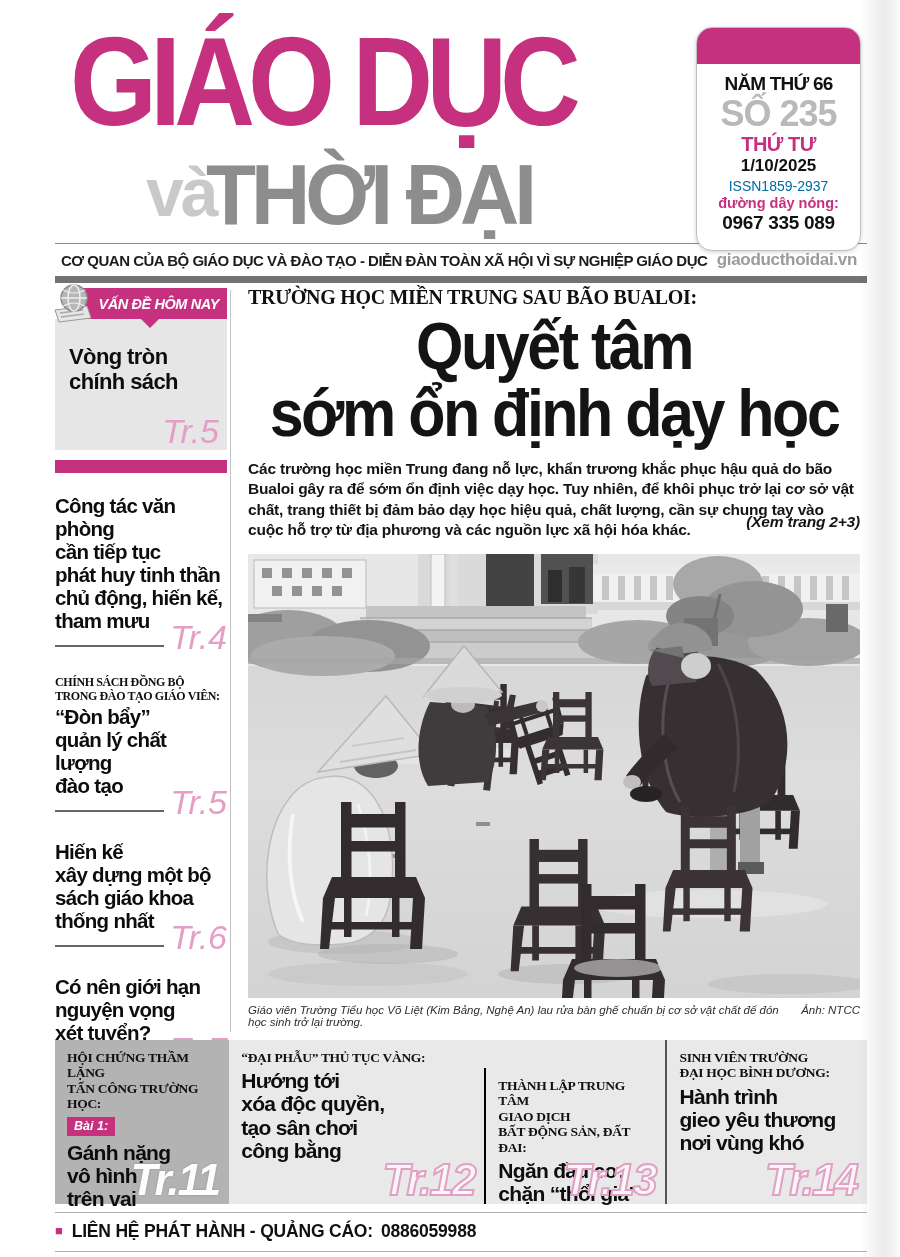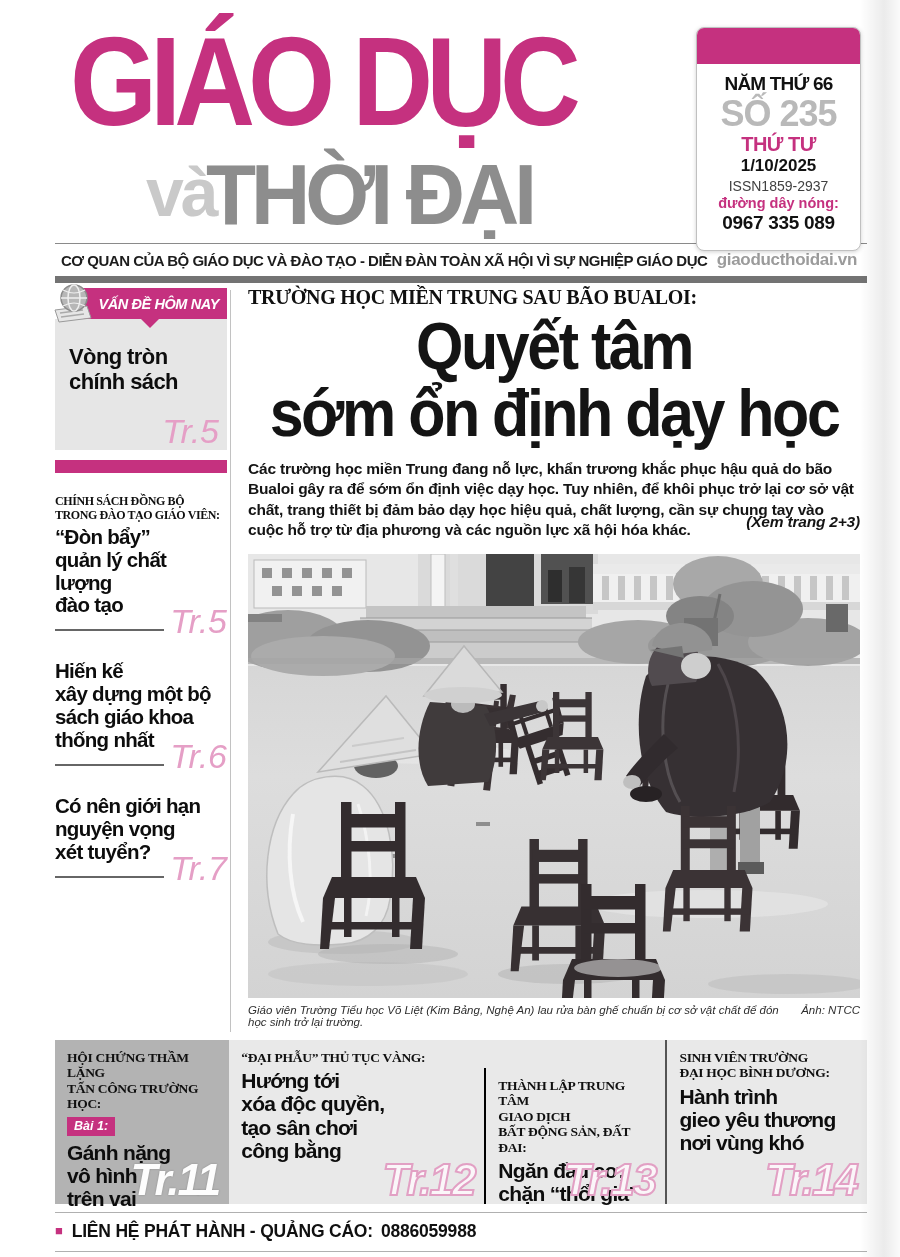--- a/index.html
+++ b/index.html
@@ -27,29 +27,29 @@
     position:absolute;left:55px;top:243px;width:812px;box-sizing:border-box;
     border-top:1px solid #8a8a8a;border-bottom:7px solid #737373;
     display:flex;justify-content:space-between;align-items:center;
     padding:6px 10px 6px 6px;background:#fff;
   }
   .tagline{font-weight:bold;font-size:15px;letter-spacing:-0.5px;color:#1c1c1c;}
   .website{font-weight:bold;font-size:17px;color:#9b9b9b;letter-spacing:-0.3px;}
   
   .issue-box{
     position:absolute;left:696px;top:27px;width:163px;height:222px;background:#fff;
-    border:1px solid #c0c0c0;border-radius:8px;box-shadow:0 1px 4px rgba(0,0,0,0.18);
+    border:1px solid #c0c0c0;border-radius:16px;box-shadow:0 1px 4px rgba(0,0,0,0.18);
     text-align:center;overflow:hidden;z-index:5;
   }
   .issue-topbar{height:36px;background:#c5317f;}
   .issue-year{margin-top:9px;font-size:19px;font-weight:bold;color:#111;letter-spacing:-0.8px;}
   .issue-number{font-size:36px;font-weight:bold;color:#b9b9b9;letter-spacing:-1px;line-height:1.05;}
   .issue-weekday{font-size:20px;font-weight:bold;color:#c5317f;letter-spacing:-0.5px;line-height:1.1;}
   .issue-date{font-size:17px;font-weight:bold;color:#111;line-height:1.25;}
-  .issue-issn{font-size:14px;color:#404040;margin-top:2px;line-height:1.2;}
+  .issue-issn{font-size:14px;color:#0369a1;margin-top:2px;line-height:1.2;}
   .issue-hotline-label{font-size:14.5px;font-weight:bold;color:#c5317f;line-height:1.2;}
   .issue-hotline{font-size:19px;font-weight:bold;color:#111;letter-spacing:-0.3px;line-height:1.15;}
   
   .sidebar{position:absolute;left:55px;top:288px;width:172px;}
   .v-divider{position:absolute;left:230px;top:290px;width:1px;height:742px;background:#c2c2c2;}
   .sb-header{position:relative;margin-left:18px;height:31px;background:#c5317f;
     display:flex;align-items:center;justify-content:flex-end;padding-right:8px;box-sizing:border-box;}
   .sb-header::after{content:"";position:absolute;left:50%;bottom:-9px;transform:translateX(-50%);
     border:10px solid transparent;border-top:10px solid #c5317f;border-bottom:0;z-index:3;}
   .sb-header-label{color:#fff;font-weight:bold;font-style:italic;font-size:14.5px;letter-spacing:-0.4px;}
@@ -151,20 +151,31 @@
       </span>
       <span class="sb-header-label">VẤN ĐỀ HÔM NAY</span>
     </div>
     <div class="sb-featured">
       <div class="sb-featured-title pre">Vòng tròn
 chính sách</div>
       <div class="sb-featured-page">Tr.5</div>
     </div>
     <div class="sb-bar"></div>
 
+    <div class="sb-item">
+      <div class="sb-title pre">Công tác văn phòng
+cần tiếp tục
+phát huy tinh thần
+chủ động, hiến kế,
+tham mưu</div>
+      <div class="sb-pagerow">
+        <span class="sb-rule"></span>
+        <span class="sb-page">Tr.4</span>
+      </div>
+    </div>
 
     <div class="sb-item">
       <div class="sb-kicker pre">CHÍNH SÁCH ĐỒNG BỘ
 TRONG ĐÀO TẠO GIÁO VIÊN:</div>
       <div class="sb-title pre">“Đòn bẩy”
 quản lý chất lượng
 đào tạo</div>
       <div class="sb-pagerow">
         <span class="sb-rule"></span>
         <span class="sb-page">Tr.5</span>

